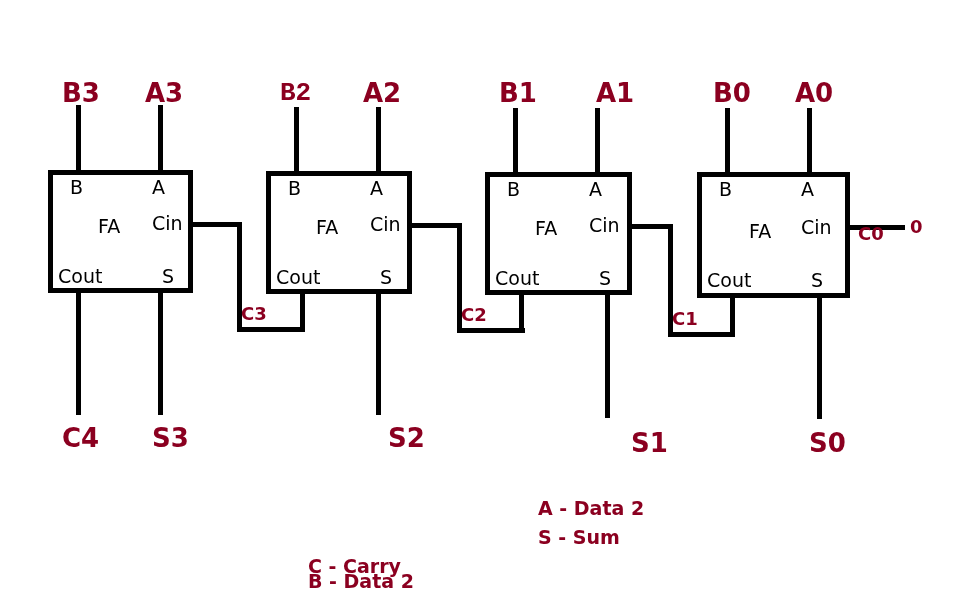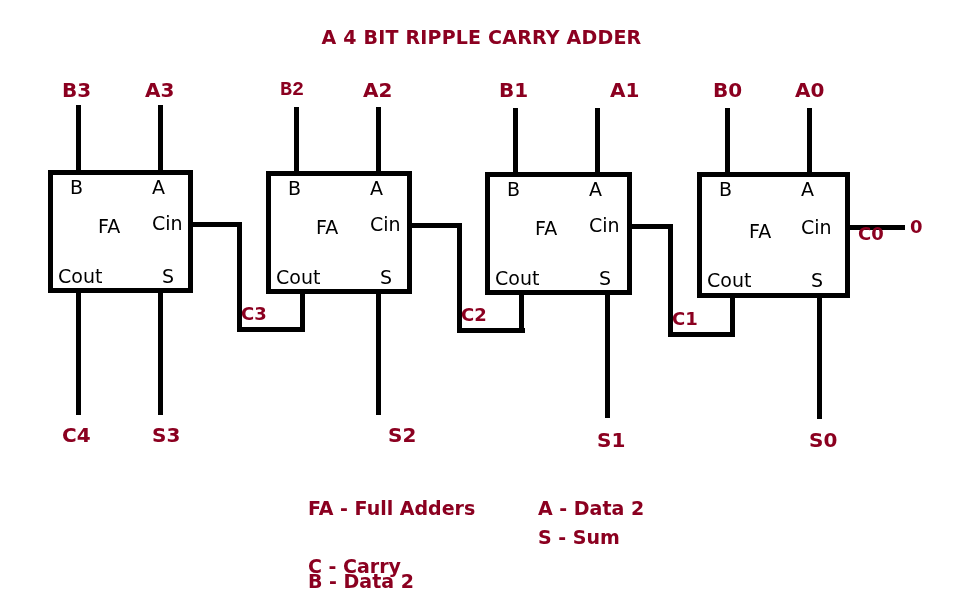--- a/index.html
+++ b/index.html
@@ -30,21 +30,21 @@
     color: #8B0020;
     font-weight: bold;
     font-size: 19px;
     letter-spacing: 0.2px;
     font-family: "DejaVu Sans", "Liberation Sans", sans-serif;
   }
   .lbl {
     position: absolute;
     color: #8B0020;
     font-weight: bold;
-    font-size: 20px;
+    font-size: 26px;
     white-space: nowrap;
     font-family: "DejaVu Sans", "Liberation Sans", sans-serif;
   }
   .lbl-sm {
     font-size: 18px;
   }
   .pin {
     position: absolute;
     color: #000000;
     font-size: 19px;
@@ -70,21 +70,20 @@
     background: #000000;
   }
   .wire-v { width: 5px; }
   .wire-h { height: 5px; }
 </style>
 </head>
 <body>
 
 <div id="canvas">
 
-  <div class="diagram-title">A 4 BIT RIPPLE CARRY ADDER</div>
 
   <div class="fa-box" style="left:48px; top:170px; width:145px; height:123px;"></div>
   <div class="pin" style="left:70px; top:176px;">B</div>
   <div class="pin" style="left:152px; top:176px;">A</div>
   <div class="pin" style="left:98px; top:215px;">FA</div>
   <div class="pin" style="left:152px; top:212px;">Cin</div>
   <div class="pin" style="left:58px; top:265px;">Cout</div>
   <div class="pin" style="left:162px; top:265px;">S</div>
 
   <div class="wire wire-v" style="left:76px; top:105px; height:68px;"></div>
@@ -129,24 +128,24 @@
   <div class="pin" style="left:507px; top:178px;">B</div>
   <div class="pin" style="left:589px; top:178px;">A</div>
   <div class="pin" style="left:535px; top:217px;">FA</div>
   <div class="pin" style="left:589px; top:214px;">Cin</div>
   <div class="pin" style="left:495px; top:267px;">Cout</div>
   <div class="pin" style="left:599px; top:267px;">S</div>
 
   <div class="wire wire-v" style="left:513px; top:108px; height:67px;"></div>
   <div class="wire wire-v" style="left:595px; top:108px; height:67px;"></div>
   <div class="lbl" style="left:499px; top:78px;">B1</div>
-  <div class="lbl" style="left:610px; top:78px;">A1</div>
+  <div class="lbl" style="left:596px; top:78px;">A1</div>
 
   <div class="wire wire-v" style="left:605px; top:292px; height:126px;"></div>
-  <div class="lbl" style="left:597px; top:428px;">S1</div>
+  <div class="lbl" style="left:631px; top:428px;">S1</div>
 
   <div class="wire wire-h" style="left:630px; top:224px; width:43px;"></div>
   <div class="wire wire-v" style="left:668px; top:224px; height:113px;"></div>
   <div class="wire wire-h" style="left:668px; top:332px; width:67px;"></div>
   <div class="wire wire-v" style="left:730px; top:296px; height:40px;"></div>
   <div class="lbl lbl-sm" style="left:672px; top:308px;">C1</div>
 
   <div class="fa-box" style="left:697px; top:172px; width:153px; height:126px;"></div>
   <div class="pin" style="left:719px; top:178px;">B</div>
   <div class="pin" style="left:801px; top:178px;">A</div>
@@ -160,19 +159,18 @@
   <div class="lbl" style="left:713px; top:78px;">B0</div>
   <div class="lbl" style="left:795px; top:78px;">A0</div>
 
   <div class="wire wire-v" style="left:817px; top:295px; height:124px;"></div>
   <div class="lbl" style="left:809px; top:428px;">S0</div>
 
   <div class="wire wire-h" style="left:848px; top:225px; width:57px;"></div>
   <div class="lbl lbl-sm" style="left:858px; top:197px;margin-top:26px;">C0</div>
   <div class="lbl lbl-sm" style="left:910px; top:216px;">0</div>
 
-  <div class="legend-item" style="left:308px; top:497px;">FA - Full Adders</div>
   <div class="legend-item" style="left:308px; top:526px;margin-top:44px;">B - Data 2</div>
   <div class="legend-item" style="left:308px; top:555px;">C - Carry</div>
   <div class="legend-item" style="left:538px; top:497px;">A - Data 2</div>
   <div class="legend-item" style="left:538px; top:526px;">S - Sum</div>
 
 </div>
 
 </body></html>

